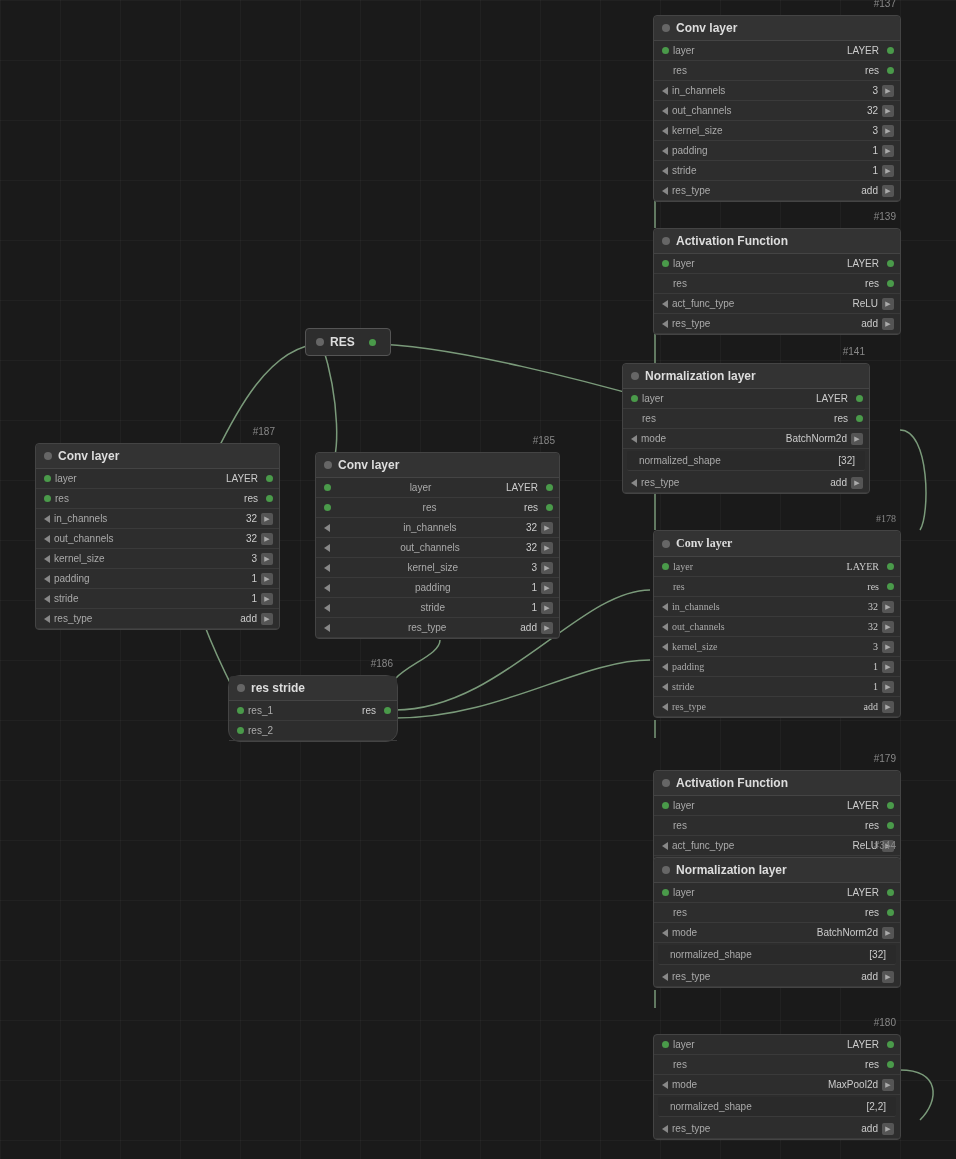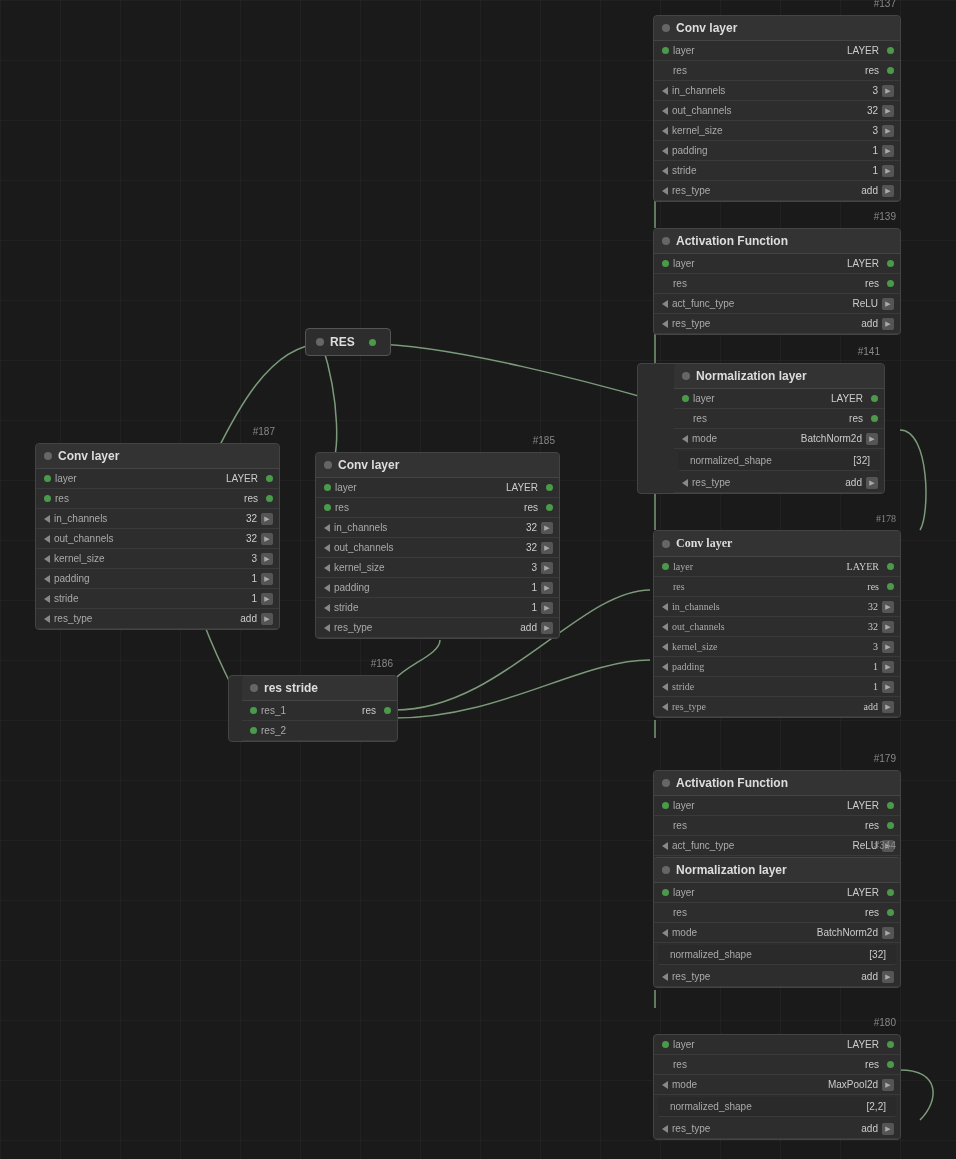--- a/index.html
+++ b/index.html
@@ -107,23 +107,22 @@
       border: 1px solid #555;
       border-radius: 4px;
       padding: 6px 10px;
       display: flex; align-items: center; gap: 6px;
     }
     .small-node .dot { width:8px;height:8px;border-radius:50%;background:#666; }
     .res-connect-node {
       position: absolute;
       background: #2d2d2d;
       border: 1px solid #444;
-      border-radius: 4px;
+      border-radius: 12px;
       min-width: 160px;
-      padding-left: 13px;
     }
   </style>
 </head>
 <body>
 
 <div class="canvas">
 
   <svg class="connections">
 
     <path d="M 322 344 C 250 344 210 480 200 480" stroke="#7a9a7a" stroke-width="1.5" fill="none"></path>
@@ -215,21 +214,21 @@
       <div class="arrow-btn">▶</div>
     </div>
     <div class="layer-row">
       <span class="chevron"></span>
       <span class="lbl">res_type</span>
       <span class="val">add</span>
       <div class="arrow-btn">▶</div>
     </div>
   </div>
 
-  <div class="node" style="left:315px; top:452px; min-width:245px;">
+  <div class="node" style="left:315px; top:452px; min-width:245px;text-align:center;">
     <div style="position:relative;">
       <span class="node-id">#185</span>
     </div>
     <div class="node-header">
       <div class="dot"></div>
       <span class="title">Conv layer</span>
     </div>
     <div class="layer-row">
       <div class="port-dot"></div>
       <span class="lbl">layer</span>
@@ -383,21 +382,21 @@
       <div class="arrow-btn">▶</div>
     </div>
     <div class="layer-row">
       <span class="chevron"></span>
       <span class="lbl">res_type</span>
       <span class="val">add</span>
       <div class="arrow-btn">▶</div>
     </div>
   </div>
 
-  <div class="node" style="left:637px; top:363px; min-width:248px;padding-left:36px;">
+  <div class="node" style="left:622px; top:363px; min-width:248px;">
     <div style="position:relative;">
       <span class="node-id">#141</span>
     </div>
     <div class="node-header">
       <div class="dot"></div>
       <span class="title">Normalization layer</span>
     </div>
     <div class="layer-row">
       <div class="port-dot"></div>
       <span class="lbl">layer</span>

